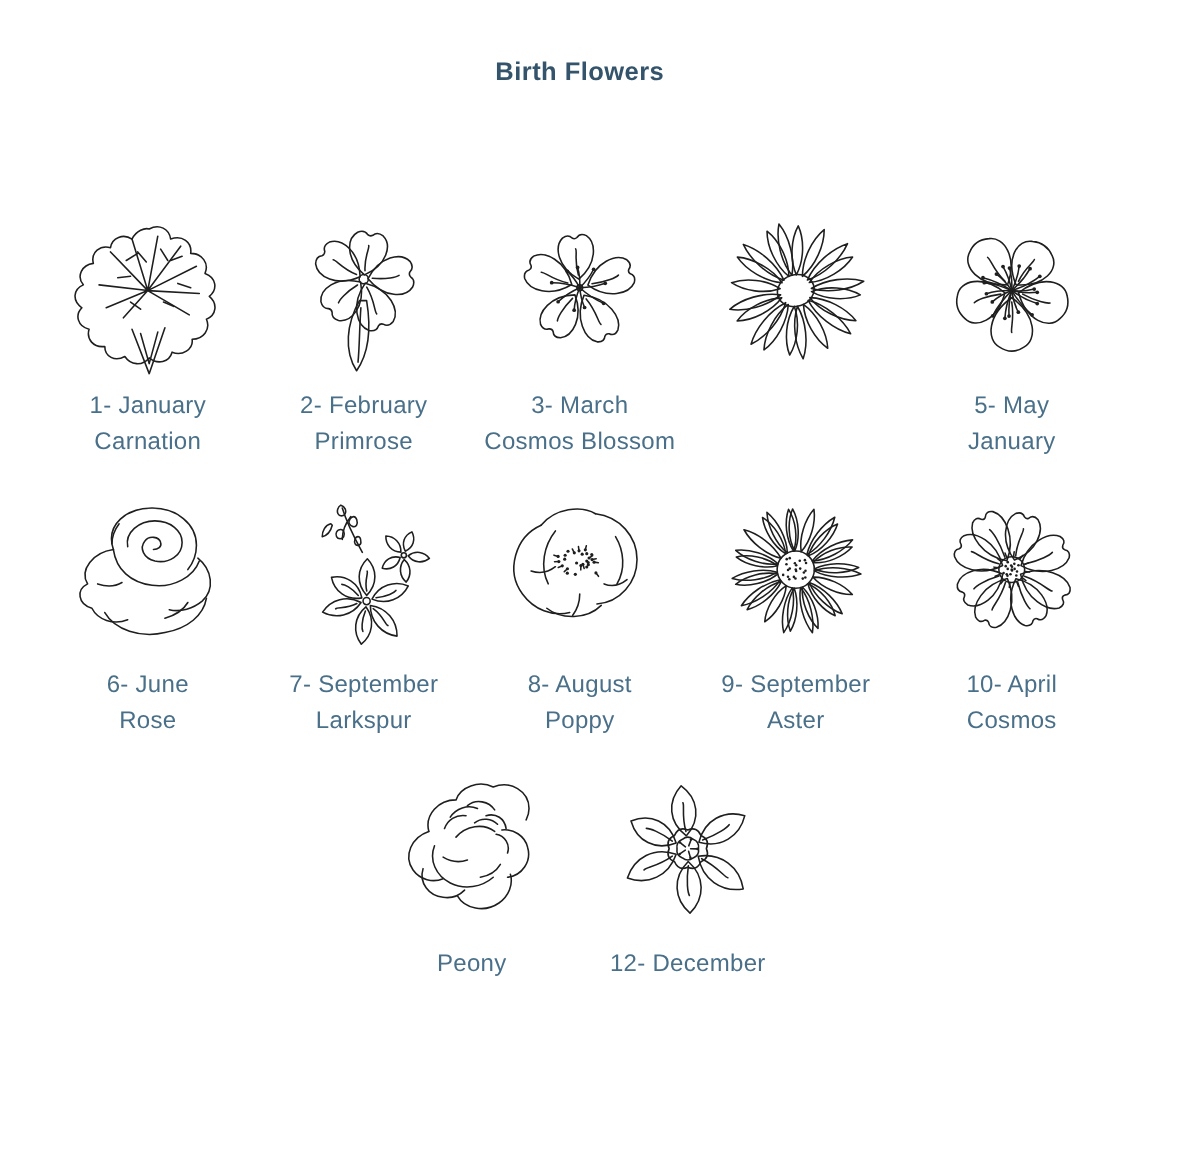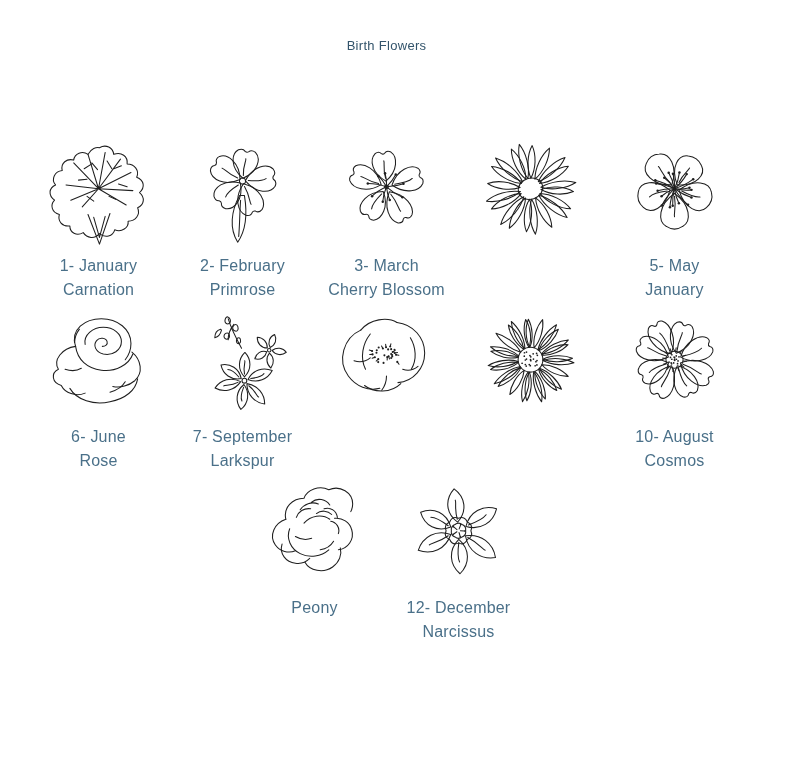--- a/index.html
+++ b/index.html
@@ -1,20 +1,20 @@
 <!DOCTYPE html>
 <html style="--title-color: #33546b; --label-color: #4a7089; --ink-color: #1f1f1f;"><head>
 <meta charset="utf-8">
 <style>
   *{margin:0;padding:0;box-sizing:border-box}
   html,body{background:#ffffff}
   body{width:795px;height:768px;overflow:hidden;font-family:"Liberation Sans",sans-serif}
   .page{width:773px;padding-top:38px}
-  .title{text-align:center;font-size:13px;font-weight:400;letter-spacing:.3px;color:var(--title-color,#33546b)}
-  .grid{margin-top:80px;display:flex;flex-direction:column;gap:2px}
+  .title{text-align:center;font-size:17px;font-weight:700;letter-spacing:.3px;color:var(--title-color,#33546b)}
+  .grid{margin-top:80px;display:flex;flex-direction:column;gap:17px}
   .row{display:flex;justify-content:center}
   .cell{width:144px;display:flex;flex-direction:column;align-items:center}
   .art{height:113px;display:flex;align-items:flex-end;justify-content:center}
   .art svg{display:block}
   .art path,.art circle,.art ellipse{fill:none;stroke:var(--ink-color,#1f1f1f);stroke-width:1.1;stroke-linecap:round;stroke-linejoin:round}
   .art .dot{fill:var(--ink-color,#1f1f1f);stroke:none}
   .cap{margin-top:8px;text-align:center;font-size:16px;line-height:24px;letter-spacing:.2px;color:var(--label-color,#4a7089)}
 </style>
 </head>
 <body style="background: rgb(255, 255, 255);">
@@ -109,21 +109,21 @@
               <circle cx="44.9" cy="57.8" r="1.3" class="dot"></circle>
               <path d="M60 48Q49.6 44.4 40.4 44.5"></path>
               <circle cx="40.4" cy="44.5" r="1.3" class="dot"></circle>
               <path d="M60 48Q56.3 41.1 51.4 36.6"></path>
               <circle cx="51.4" cy="36.6" r="1.3" class="dot"></circle>
               <circle cx="60" cy="48" r="2"></circle>
             </svg>
           </div>
           <figcaption class="cap">
             <div>3- March</div>
-            <div>Cherry Blossom</div>
+            <div>Cosmos Blossom</div>
           </figcaption>
         </figure>
         <figure class="cell">
           <div class="art">
             <svg viewBox="0 0 120 110" width="115" height="105" aria-hidden="true">
               <g transform="translate(60 50) rotate(2.2)">
                 <path d="M0 0C-5 -10.3 -4.8 -24.6 0 -34.2C4.8 -24.6 5 -10.3 0 0Z" transform="translate(0 -11)"></path>
               </g>
               <g transform="translate(60 50) rotate(25)">
                 <path d="M0 0C-5 -10.8 -4.8 -25.9 0 -36C4.8 -25.9 5 -10.8 0 0Z" transform="translate(0 -11)"></path>
@@ -371,20 +371,24 @@
               <circle cx="70" cy="44.8" r="1.1" class="dot"></circle>
               <path d="M70 44.8l3 0.4"></path>
               <circle cx="57.8" cy="45.4" r="1.1" class="dot"></circle>
               <circle cx="63.9" cy="36.2" r="1.1" class="dot"></circle>
               <path d="M63.9 36.2l0.7 -2.9"></path>
               <circle cx="64.9" cy="48.2" r="1.1" class="dot"></circle>
               <circle cx="44.9" cy="40.8" r="1.1" class="dot"></circle>
               <path d="M44.9 40.8l-2.9 -0.9"></path>
             </svg>
           </div>
+          <figcaption class="cap">
+            <div>8- August</div>
+            <div>Poppy</div>
+          </figcaption>
         </figure>
         <figure class="cell">
           <div class="art">
             <svg viewBox="0 0 120 110" width="115" height="105" aria-hidden="true">
               <g transform="translate(60 50) rotate(-3)">
                 <path d="M0 0C-4.3 -8.8 -4 -21.2 0 -29.4C4 -21.2 4.3 -8.8 0 0Z" transform="translate(0 -13)"></path>
               </g>
               <g transform="translate(60 50) rotate(16.8)">
                 <path d="M0 0C-4.3 -9.3 -4 -22.3 0 -31C4 -22.3 4.3 -9.3 0 0Z" transform="translate(0 -13)"></path>
               </g>
@@ -478,20 +482,24 @@
               <circle cx="55.5" cy="56.7" r="0.9" class="dot"></circle>
               <circle cx="59.4" cy="45.6" r="0.9" class="dot"></circle>
               <circle cx="66.7" cy="55.5" r="0.9" class="dot"></circle>
               <circle cx="54.6" cy="50.3" r="0.9" class="dot"></circle>
               <circle cx="66.4" cy="43.4" r="0.9" class="dot"></circle>
               <circle cx="59.8" cy="56.2" r="0.9" class="dot"></circle>
               <circle cx="53.7" cy="42.7" r="0.9" class="dot"></circle>
               <circle cx="66.8" cy="50.8" r="0.9" class="dot"></circle>
             </svg>
           </div>
+          <figcaption class="cap">
+            <div>9- September</div>
+            <div>Aster</div>
+          </figcaption>
         </figure>
         <figure class="cell">
           <div class="art">
             <svg viewBox="0 0 120 110" width="115" height="105" aria-hidden="true">
               <g transform="translate(60 50) rotate(16)">
                 <path d="M0 0C-13.5 -10.3 -14.3 -25.6 -8.1 -31.5Q-4 -34.2 -1.6 -30.8Q0 -29.4 1.6 -30.8Q4 -34.2 8.1 -31.5C14.3 -25.6 13.5 -10.3 0 0Z" transform="translate(0 -7)"></path>
                 <path d="M0 -10C-2 -20.7 1 -27.5 0 -29.6"></path>
               </g>
               <g transform="translate(60 50) rotate(67)">
                 <path d="M0 0C-13.5 -10.8 -14.3 -27 -8.1 -33.1Q-4 -36 -1.6 -32.4Q0 -31 1.6 -32.4Q4 -36 8.1 -33.1C14.3 -27 13.5 -10.8 0 0Z" transform="translate(0 -7)"></path>
@@ -546,21 +554,21 @@
               <path d="M63.6 58.8L64.7 61.6"></path>
               <path d="M58.7 59.4L58.3 62.4"></path>
               <path d="M54.2 57.5L52.3 59.9"></path>
               <path d="M51.2 53.6L48.4 54.7"></path>
               <path d="M50.6 48.7L47.6 48.3"></path>
               <path d="M52.5 44.2L50.1 42.3"></path>
               <path d="M56.4 41.2L55.3 38.4"></path>
             </svg>
           </div>
           <figcaption class="cap">
-            <div>10- August</div>
+            <div>10- April</div>
             <div>Cosmos</div>
           </figcaption>
         </figure>
       </div>
     <div class="row">
         <figure class="cell">
           <div class="art">
             <svg viewBox="0 0 120 110" width="115" height="105" aria-hidden="true">
               <path d="M30 38c-12 4-18 17-11 27 5 7 14 9 21 6"></path>
               <path d="M26 64c-3 10 4 19 14 20 6 1 11-1 15-5"></path>
@@ -612,18 +620,17 @@
               <path d="M60.6 51.9L61.7 55.8"></path>
               <circle cx="61.9" cy="56.5" r="0.9" class="dot"></circle>
               <path d="M58.3 51.1L55 53.4"></path>
               <circle cx="54.4" cy="53.8" r="0.9" class="dot"></circle>
               <path d="M58.4 48.8L55.3 46.3"></path>
               <circle cx="54.6" cy="45.8" r="0.9" class="dot"></circle>
             </svg>
           </div>
           <figcaption class="cap">
             <div>12- December</div>
-            <div>Narcissus</div>
           </figcaption>
         </figure>
       </div>
   </div>
 </div>
 
 </body></html>

